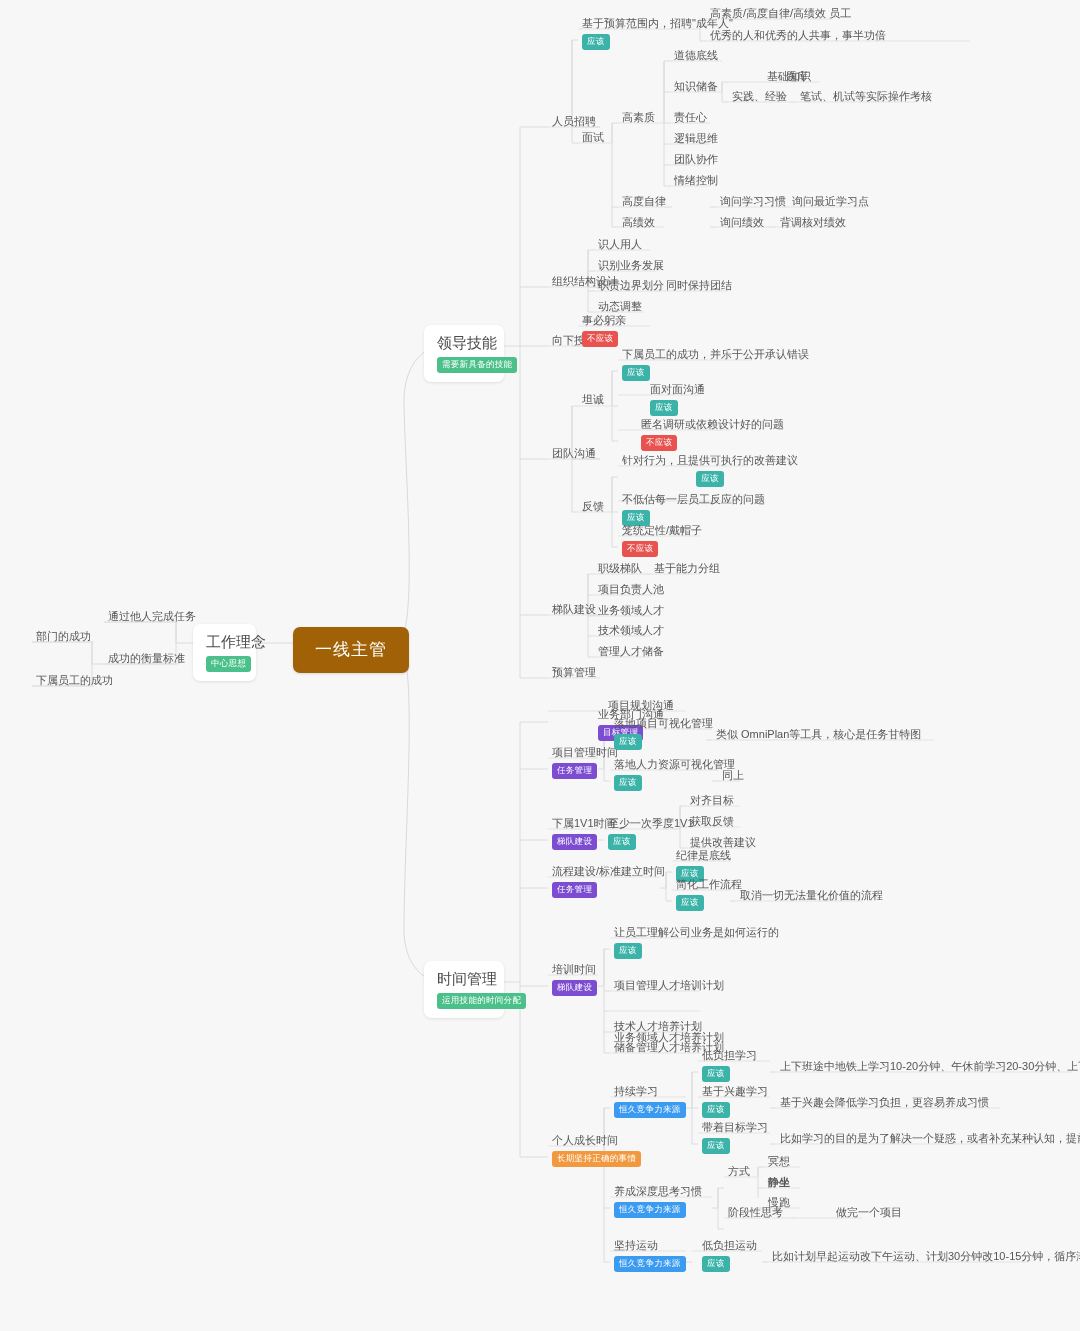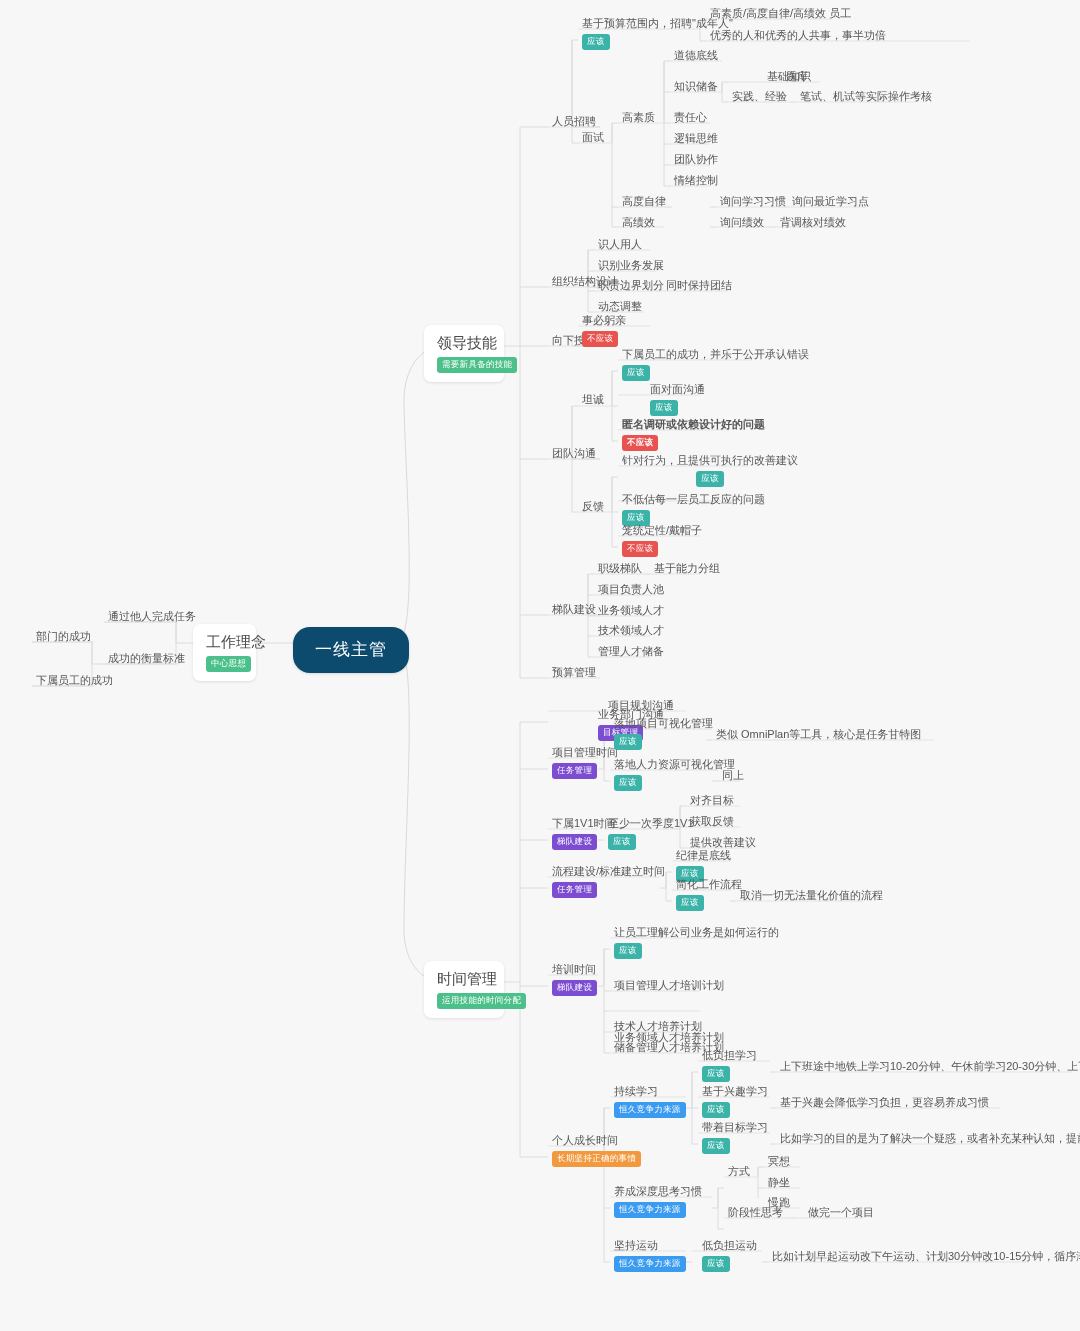--- a/index.html
+++ b/index.html
@@ -35,23 +35,23 @@
     background:#ffffff;
     border-radius:7px;
     box-shadow:0 1px 3px rgba(0,0,0,.10);
     padding:8px 13px 9px 13px;
     text-align:left;
   }
   .card .title{font-size:15px;line-height:20px;color:#4b4b4b;display:block;}
 
   
   .root{
-    background:#0c4a6e;
+    background:#a16207;
     color:#ffffff;
-    border-radius:17px;
+    border-radius:7px;
     font-size:17px;
     line-height:22px;
     padding:12px 22px;
     letter-spacing:1px;
     box-shadow:0 1px 3px rgba(0,0,0,.12);
   }
 
   
   .tag{
     display:inline-block;
@@ -468,21 +468,21 @@
     <span class="txt">坦诚</span>
   </div>
   <div class="node plain with-tag" style="left:618px;top:345px;">
     <span class="txt">下属员工的成功，并乐于公开承认错误</span>
     <span class="tag tag-teal">应该</span>
   </div>
   <div class="node plain with-tag" style="left:646px;top:380px;">
     <span class="txt">面对面沟通</span>
     <span class="tag tag-teal">应该</span>
   </div>
-  <div class="node plain with-tag" style="left:618px;top:415px;font-weight:bold;">
+  <div class="node plain with-tag" style="left:637px;top:415px;">
     <span class="txt">匿名调研或依赖设计好的问题</span>
     <span class="tag tag-red">不应该</span>
   </div>
   <div class="node plain" style="left:578px;top:497px;">
     <span class="txt">反馈</span>
   </div>
   <div class="node plain with-tag" style="left:618px;top:451px;text-align:center;">
     <span class="txt">针对行为，且提供可执行的改善建议</span>
     <span class="tag tag-teal">应该</span>
   </div>
@@ -642,30 +642,30 @@
   <div class="node plain with-tag" style="left:610px;top:1182px;">
     <span class="txt">养成深度思考习惯</span>
     <span class="tag tag-blue">恒久竞争力来源</span>
   </div>
   <div class="node plain" style="left:724px;top:1162px;">
     <span class="txt">方式</span>
   </div>
   <div class="node plain" style="left:764px;top:1152px;">
     <span class="txt">冥想</span>
   </div>
-  <div class="node plain" style="left:764px;top:1173px;">
+  <div class="node plain" style="left:764px;top:1173px;font-weight:bold;">
     <span class="txt">静坐</span>
   </div>
   <div class="node plain" style="left:764px;top:1193px;">
     <span class="txt">慢跑</span>
   </div>
   <div class="node plain" style="left:724px;top:1203px;">
     <span class="txt">阶段性思考</span>
   </div>
-  <div class="node plain" style="left:804px;top:1203px;">
+  <div class="node plain" style="left:832px;top:1203px;">
     <span class="txt">做完一个项目</span>
   </div>
 
   <div class="node plain with-tag" style="left:610px;top:1236px;">
     <span class="txt">坚持运动</span>
     <span class="tag tag-blue">恒久竞争力来源</span>
   </div>
   <div class="node plain with-tag" style="left:698px;top:1236px;">
     <span class="txt">低负担运动</span>
     <span class="tag tag-teal">应该</span>

